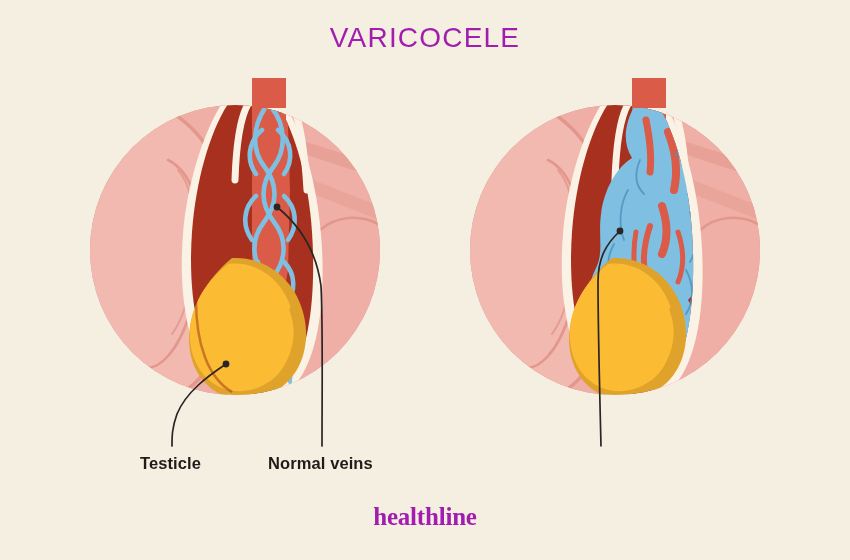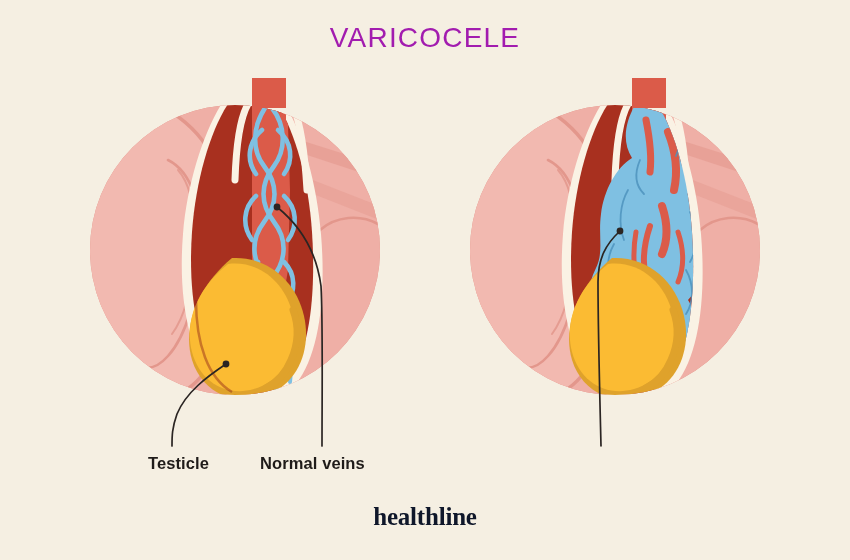--- a/index.html
+++ b/index.html
@@ -35,33 +35,33 @@
   }
   .caption {
     position: absolute;
     font-size: 16.5px;
     font-weight: bold;
     color: #1F1B19;
     white-space: nowrap;
     font-family: "Liberation Sans", sans-serif;
     letter-spacing: 0.1px;
   }
-  #cap-testicle { left: 148px; top: 454px; text-align: center; }
-  #cap-normal   { left: 260px; top: 454px; }
+  #cap-testicle { left: 140px; top: 454px; text-align: center; }
+  #cap-normal   { left: 268px; top: 454px; }
   #cap-varico   { left: 498px; top: 454px; }
   .brand {
     position: absolute;
     left: 0;
     top: 503px;
     width: 850px;
     text-align: center;
     font-family: "Liberation Serif", serif;
     font-weight: bold;
     font-size: 25px;
-    color: #0f172a;
+    color: #a21caf;
     letter-spacing: -0.2px;
   }
   svg { display: block; }
 </style>
 </head>
 <body>
 
 <div id="stage">
 
   <div class="title">VARICOCELE</div>

